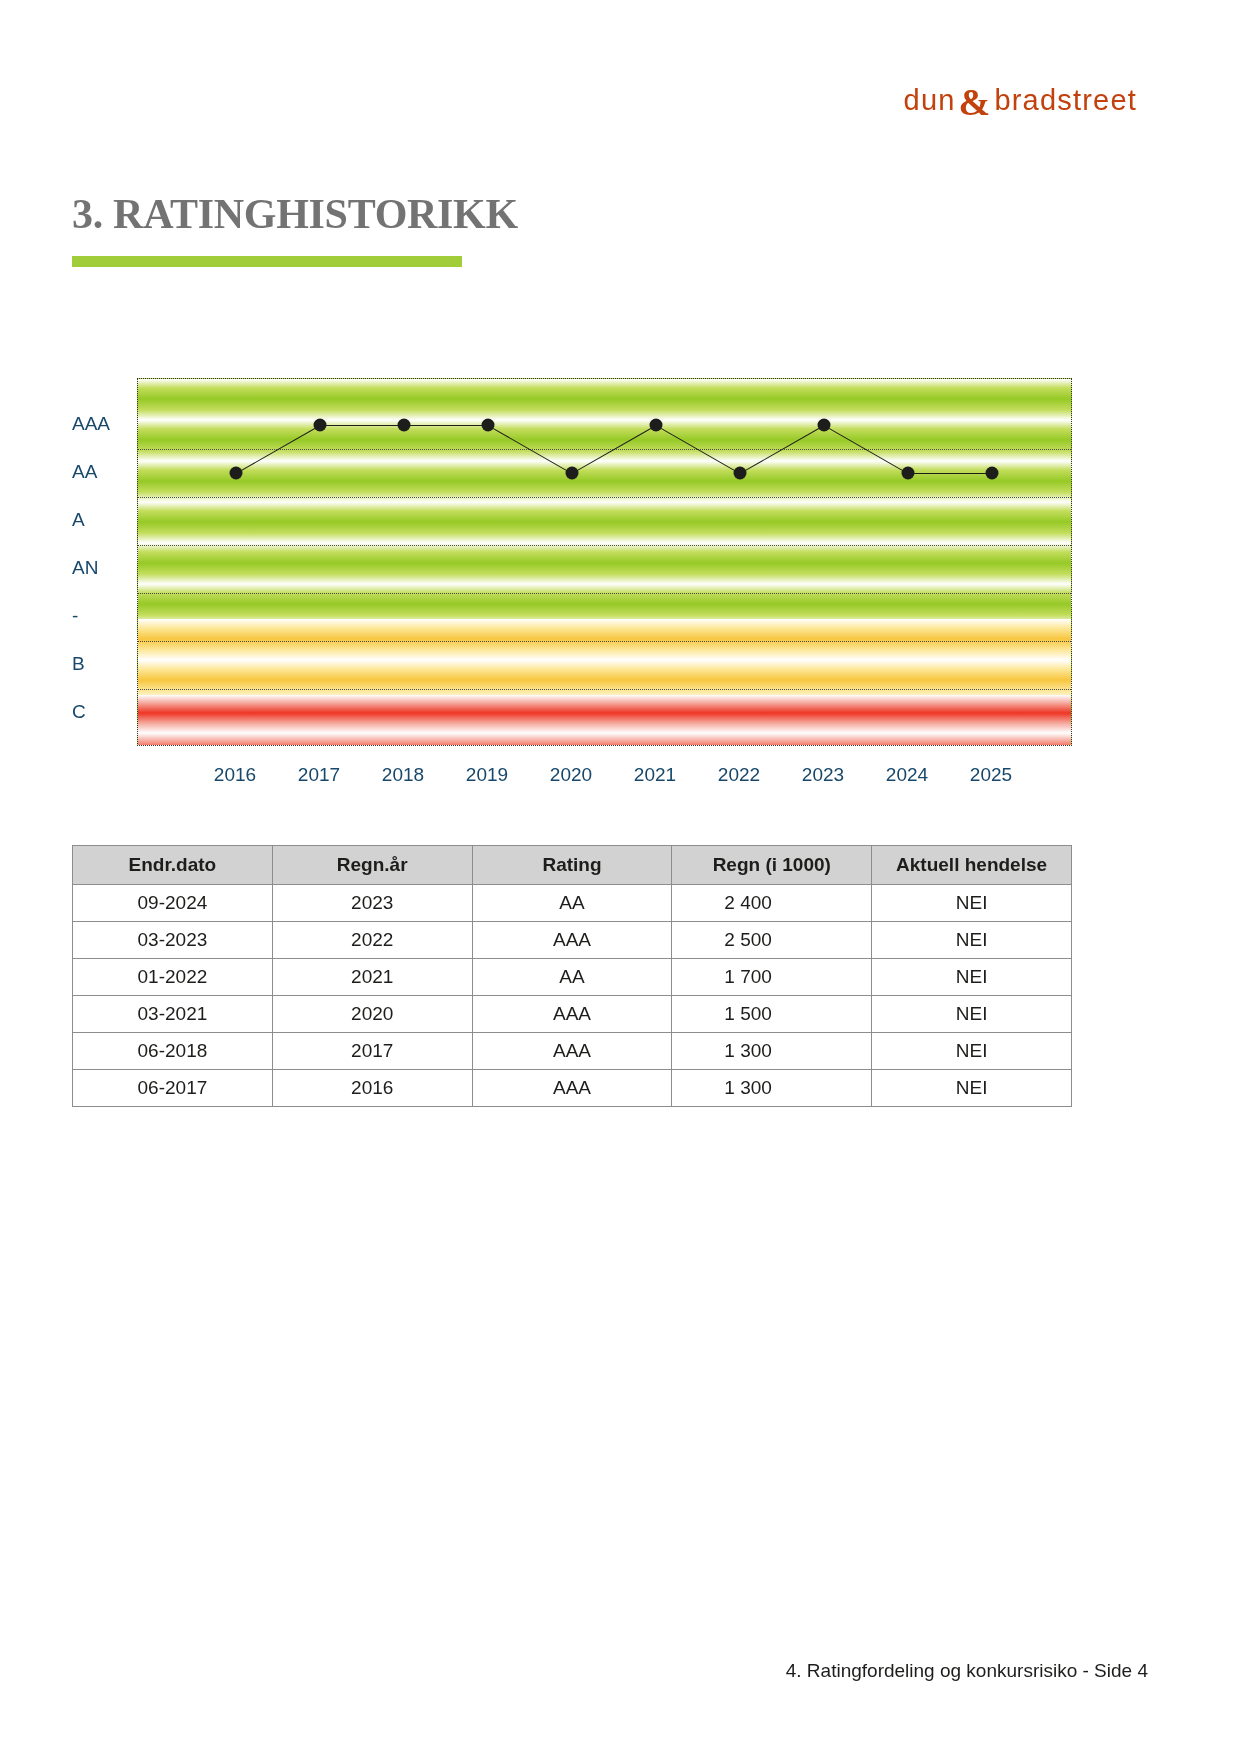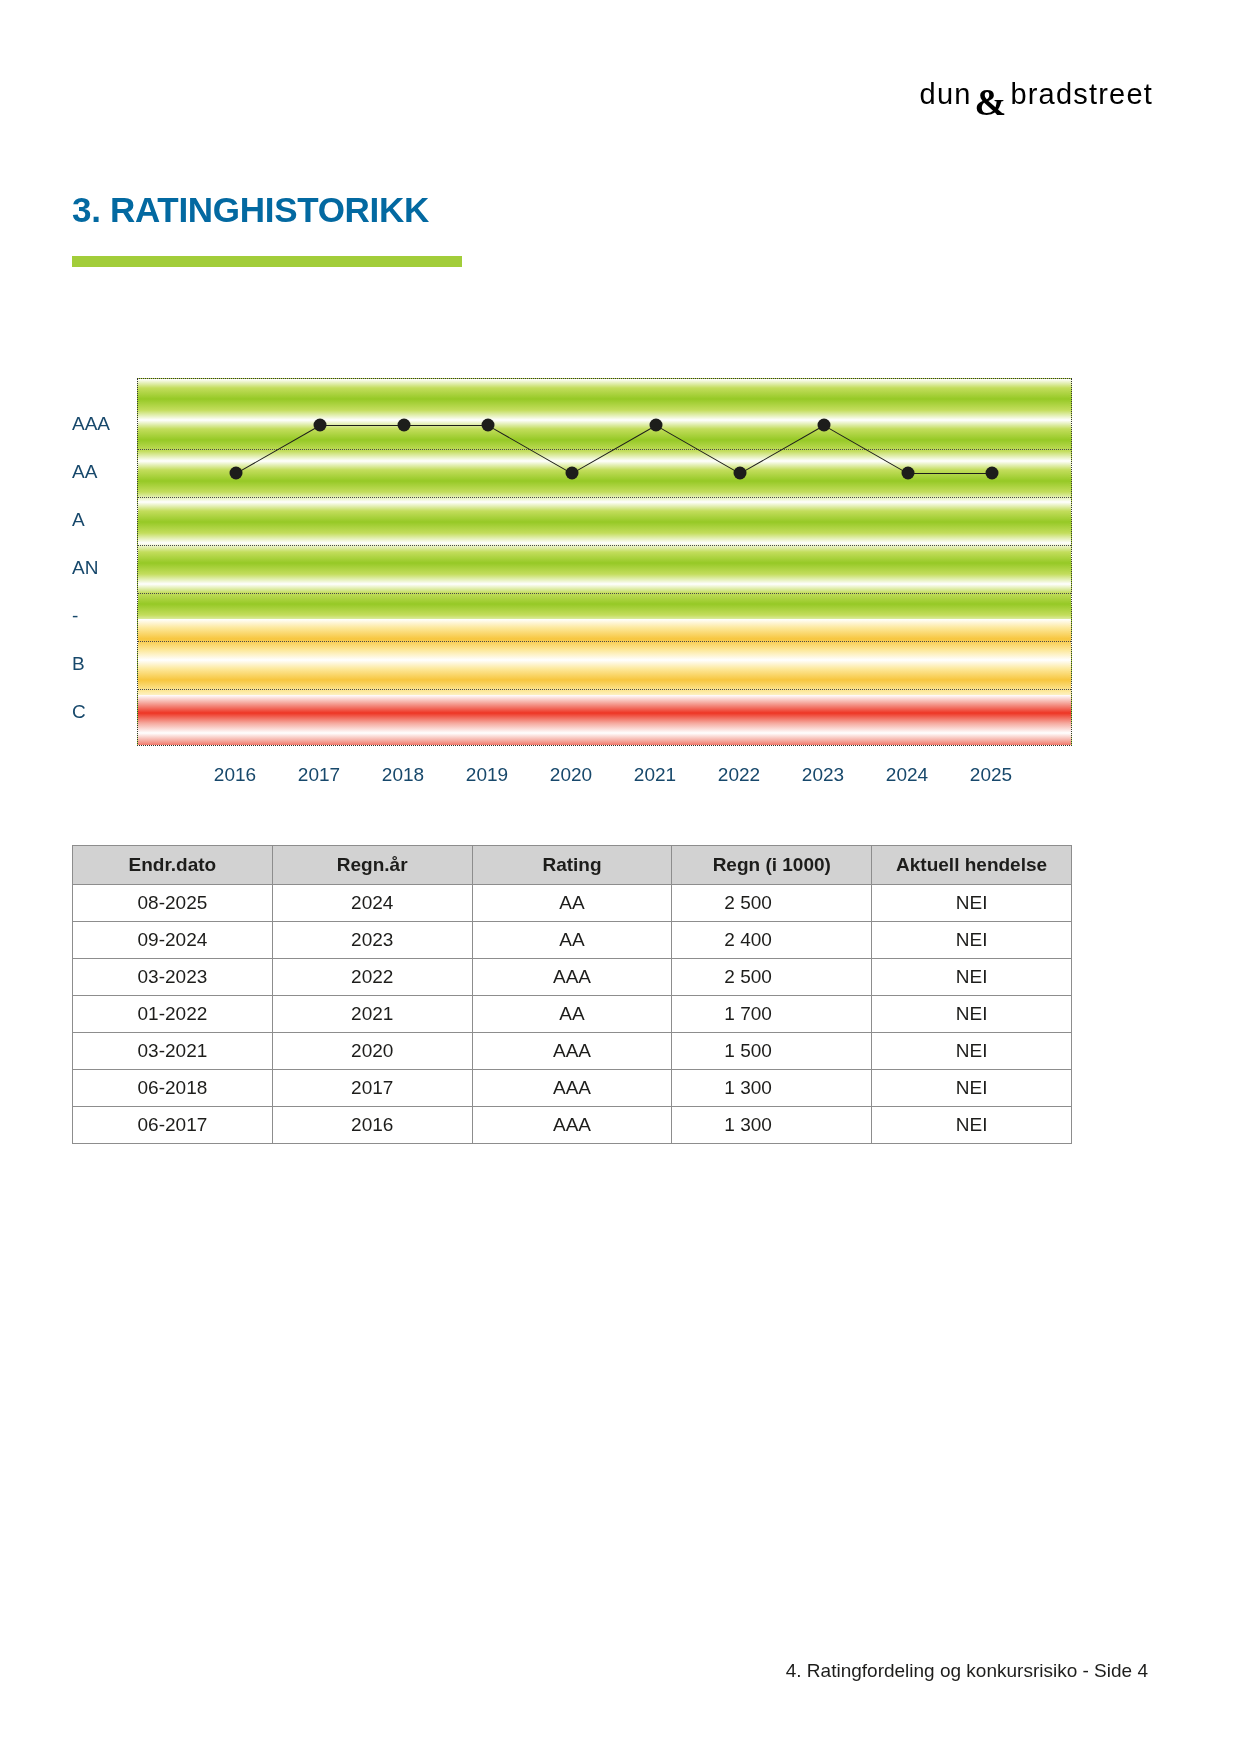--- a/index.html
+++ b/index.html
@@ -12,48 +12,48 @@
     background: #ffffff;
     font-family: "Liberation Sans", sans-serif;
     position: relative;
     overflow: hidden;
   }
 
   
   .logo {
     position: absolute;
     top: 78px;
-    right: 88px;
+    right: 104px;
     font-family: "Liberation Sans", sans-serif;
     font-size: 29px;
     letter-spacing: 1.2px;
-    color: #000000;
+    color: #c2410c;
     white-space: nowrap;
     display: flex;
-    align-items: flex-start;
+    align-items: center;
   }
   .logo .amp {
     font-family: "Liberation Serif", serif;
     font-size: 38px;
     font-weight: 700;
     margin: 0 3px;
     position: relative;
     top: 2px;
   }
 
   
   .section-title {
     position: absolute;
     top: 190px;
     left: 72px;
-    font-size: 35px;
+    font-size: 42px;
     font-weight: bold;
     letter-spacing: -0.3px;
-    color: #0369a1;
-    font-family: Liberation Sans, sans-serif;
+    color: #737373;
+    font-family: Liberation Serif, serif;
   }
   .title-rule {
     position: absolute;
     top: 256px;
     left: 72px;
     width: 390px;
     height: 11px;
     background: #a2cd3a;
   }
 
@@ -282,27 +282,20 @@
       <tr>
         <th>Endr.dato</th>
         <th>Regn.år</th>
         <th>Rating</th>
         <th>Regn (i 1000)</th>
         <th>Aktuell hendelse</th>
       </tr>
     </thead>
     <tbody id="table-body">
         <tr>
-          <td>08-2025</td>
-          <td>2024</td>
-          <td>AA</td>
-          <td class="limit">2 500</td>
-          <td>NEI</td>
-        </tr>
-        <tr>
           <td>09-2024</td>
           <td>2023</td>
           <td>AA</td>
           <td class="limit">2 400</td>
           <td>NEI</td>
         </tr>
         <tr>
           <td>03-2023</td>
           <td>2022</td>
           <td>AAA</td>

